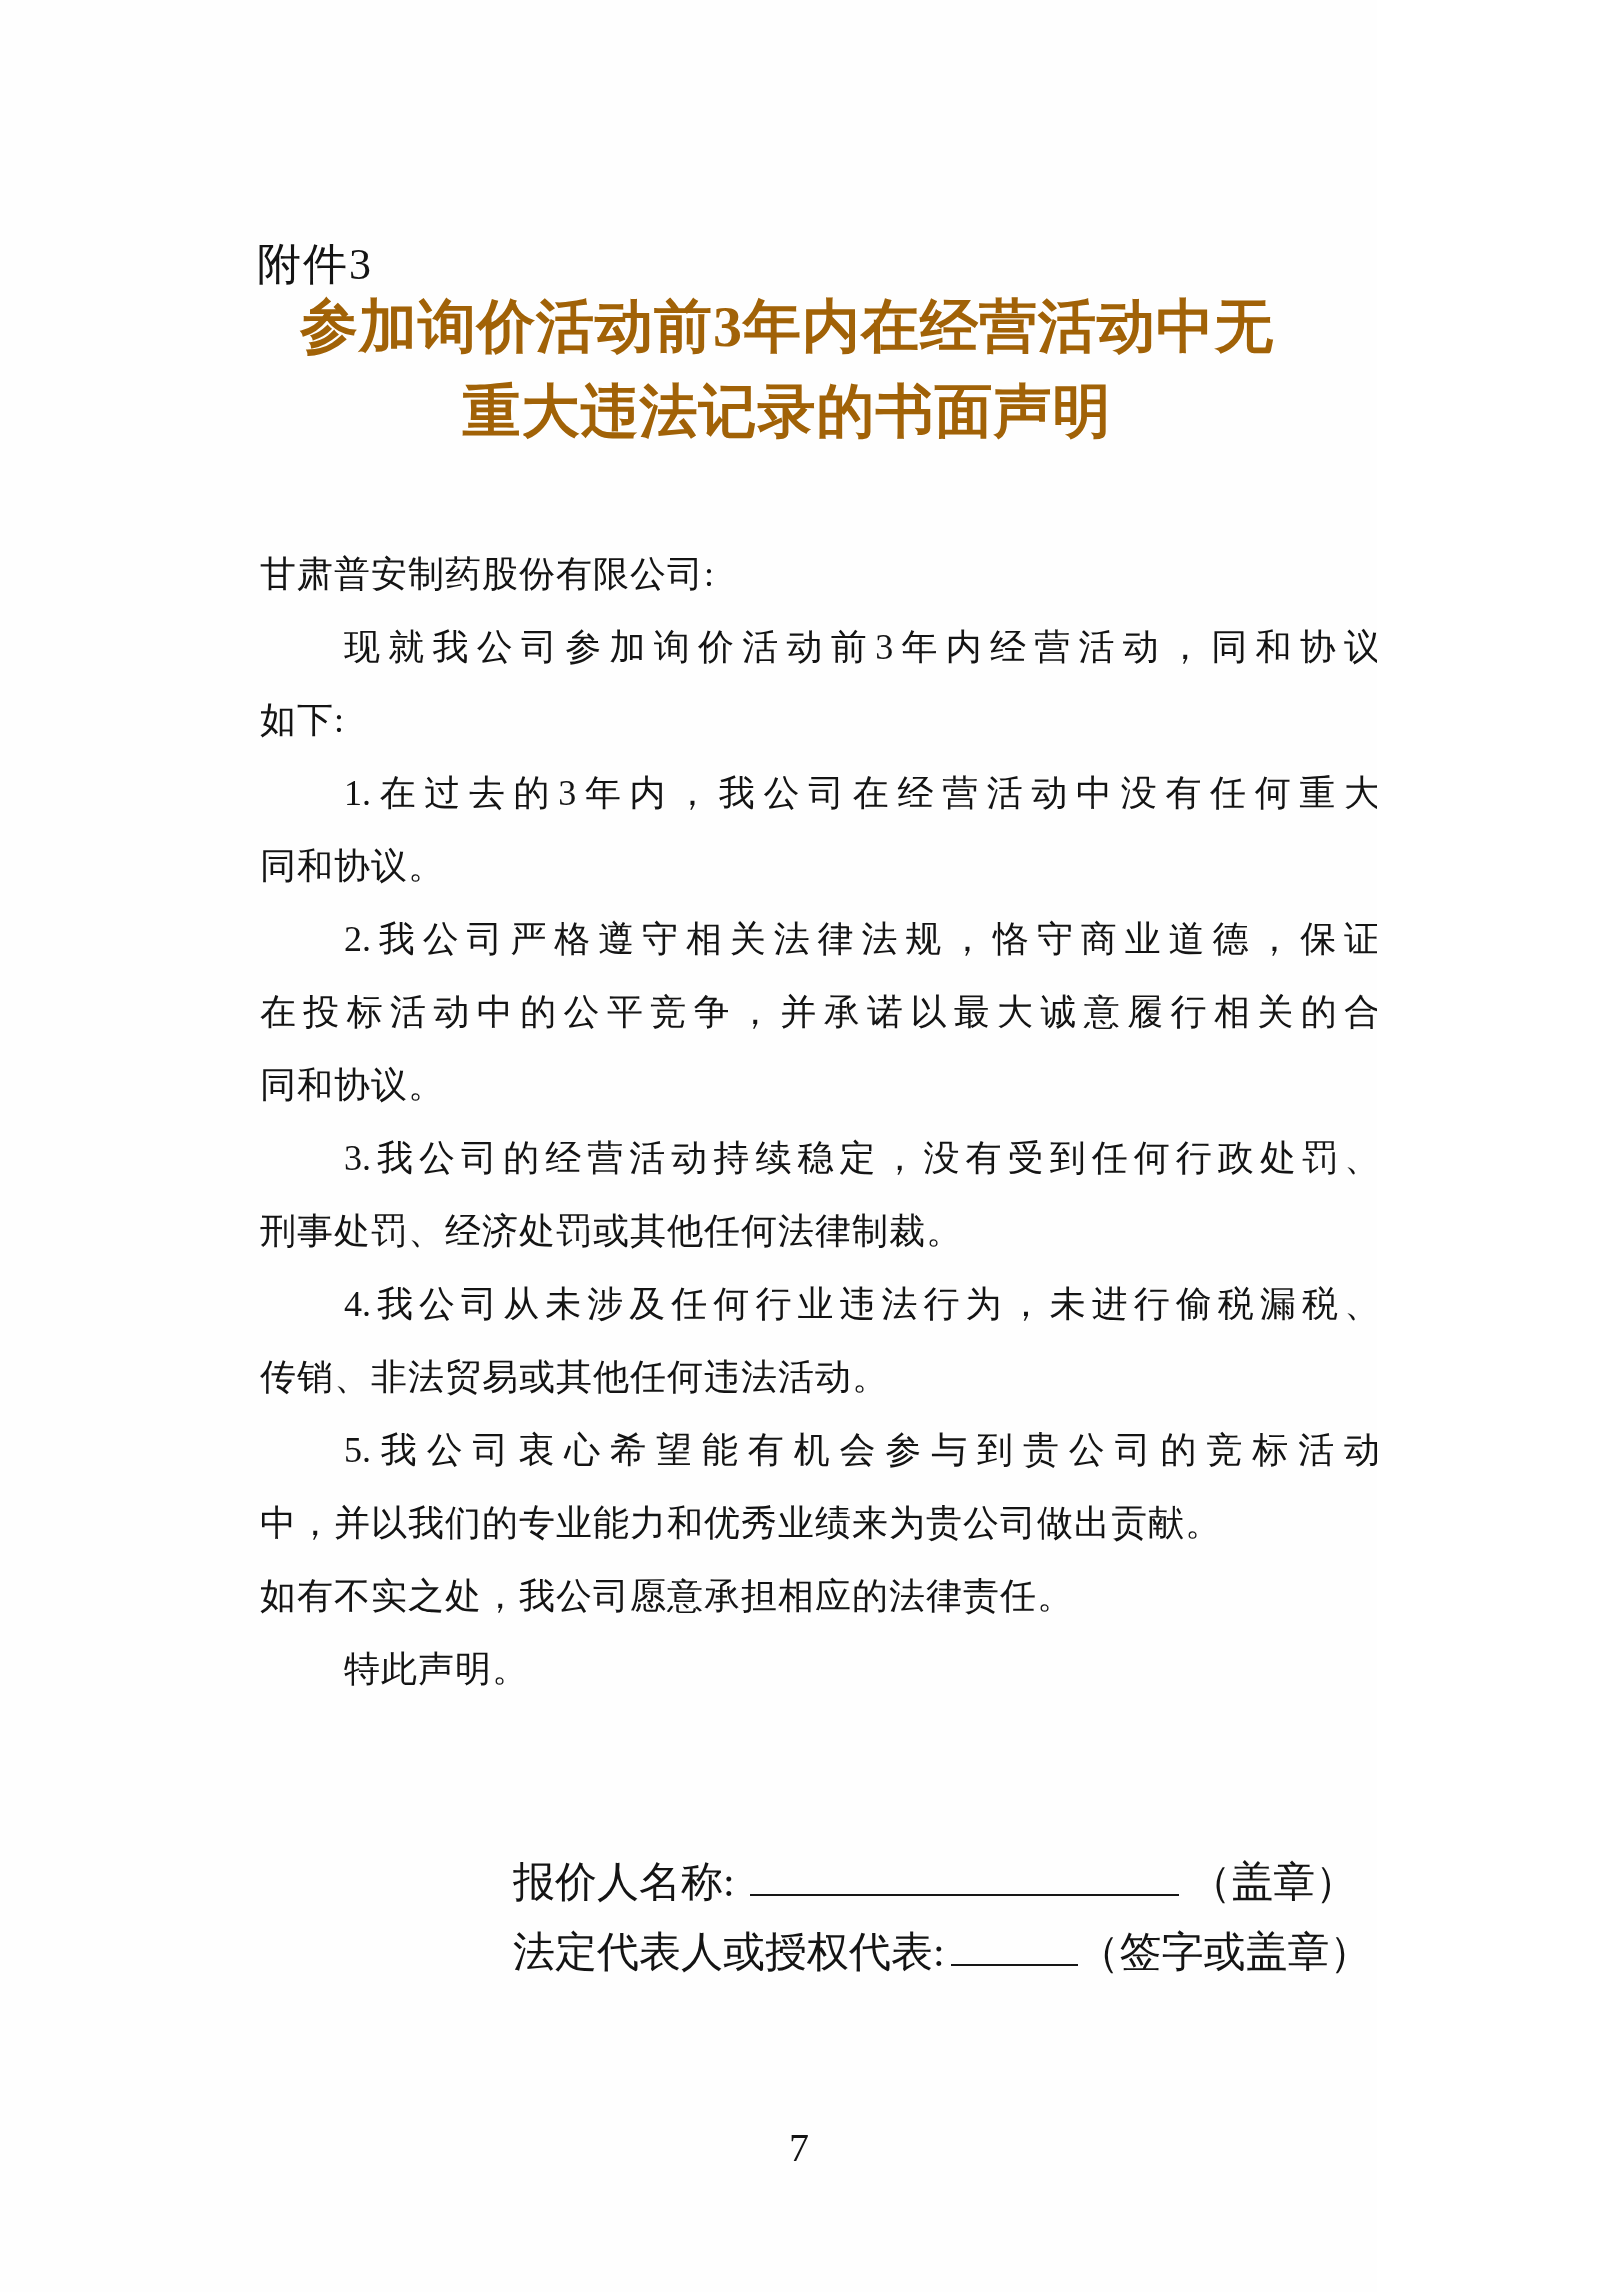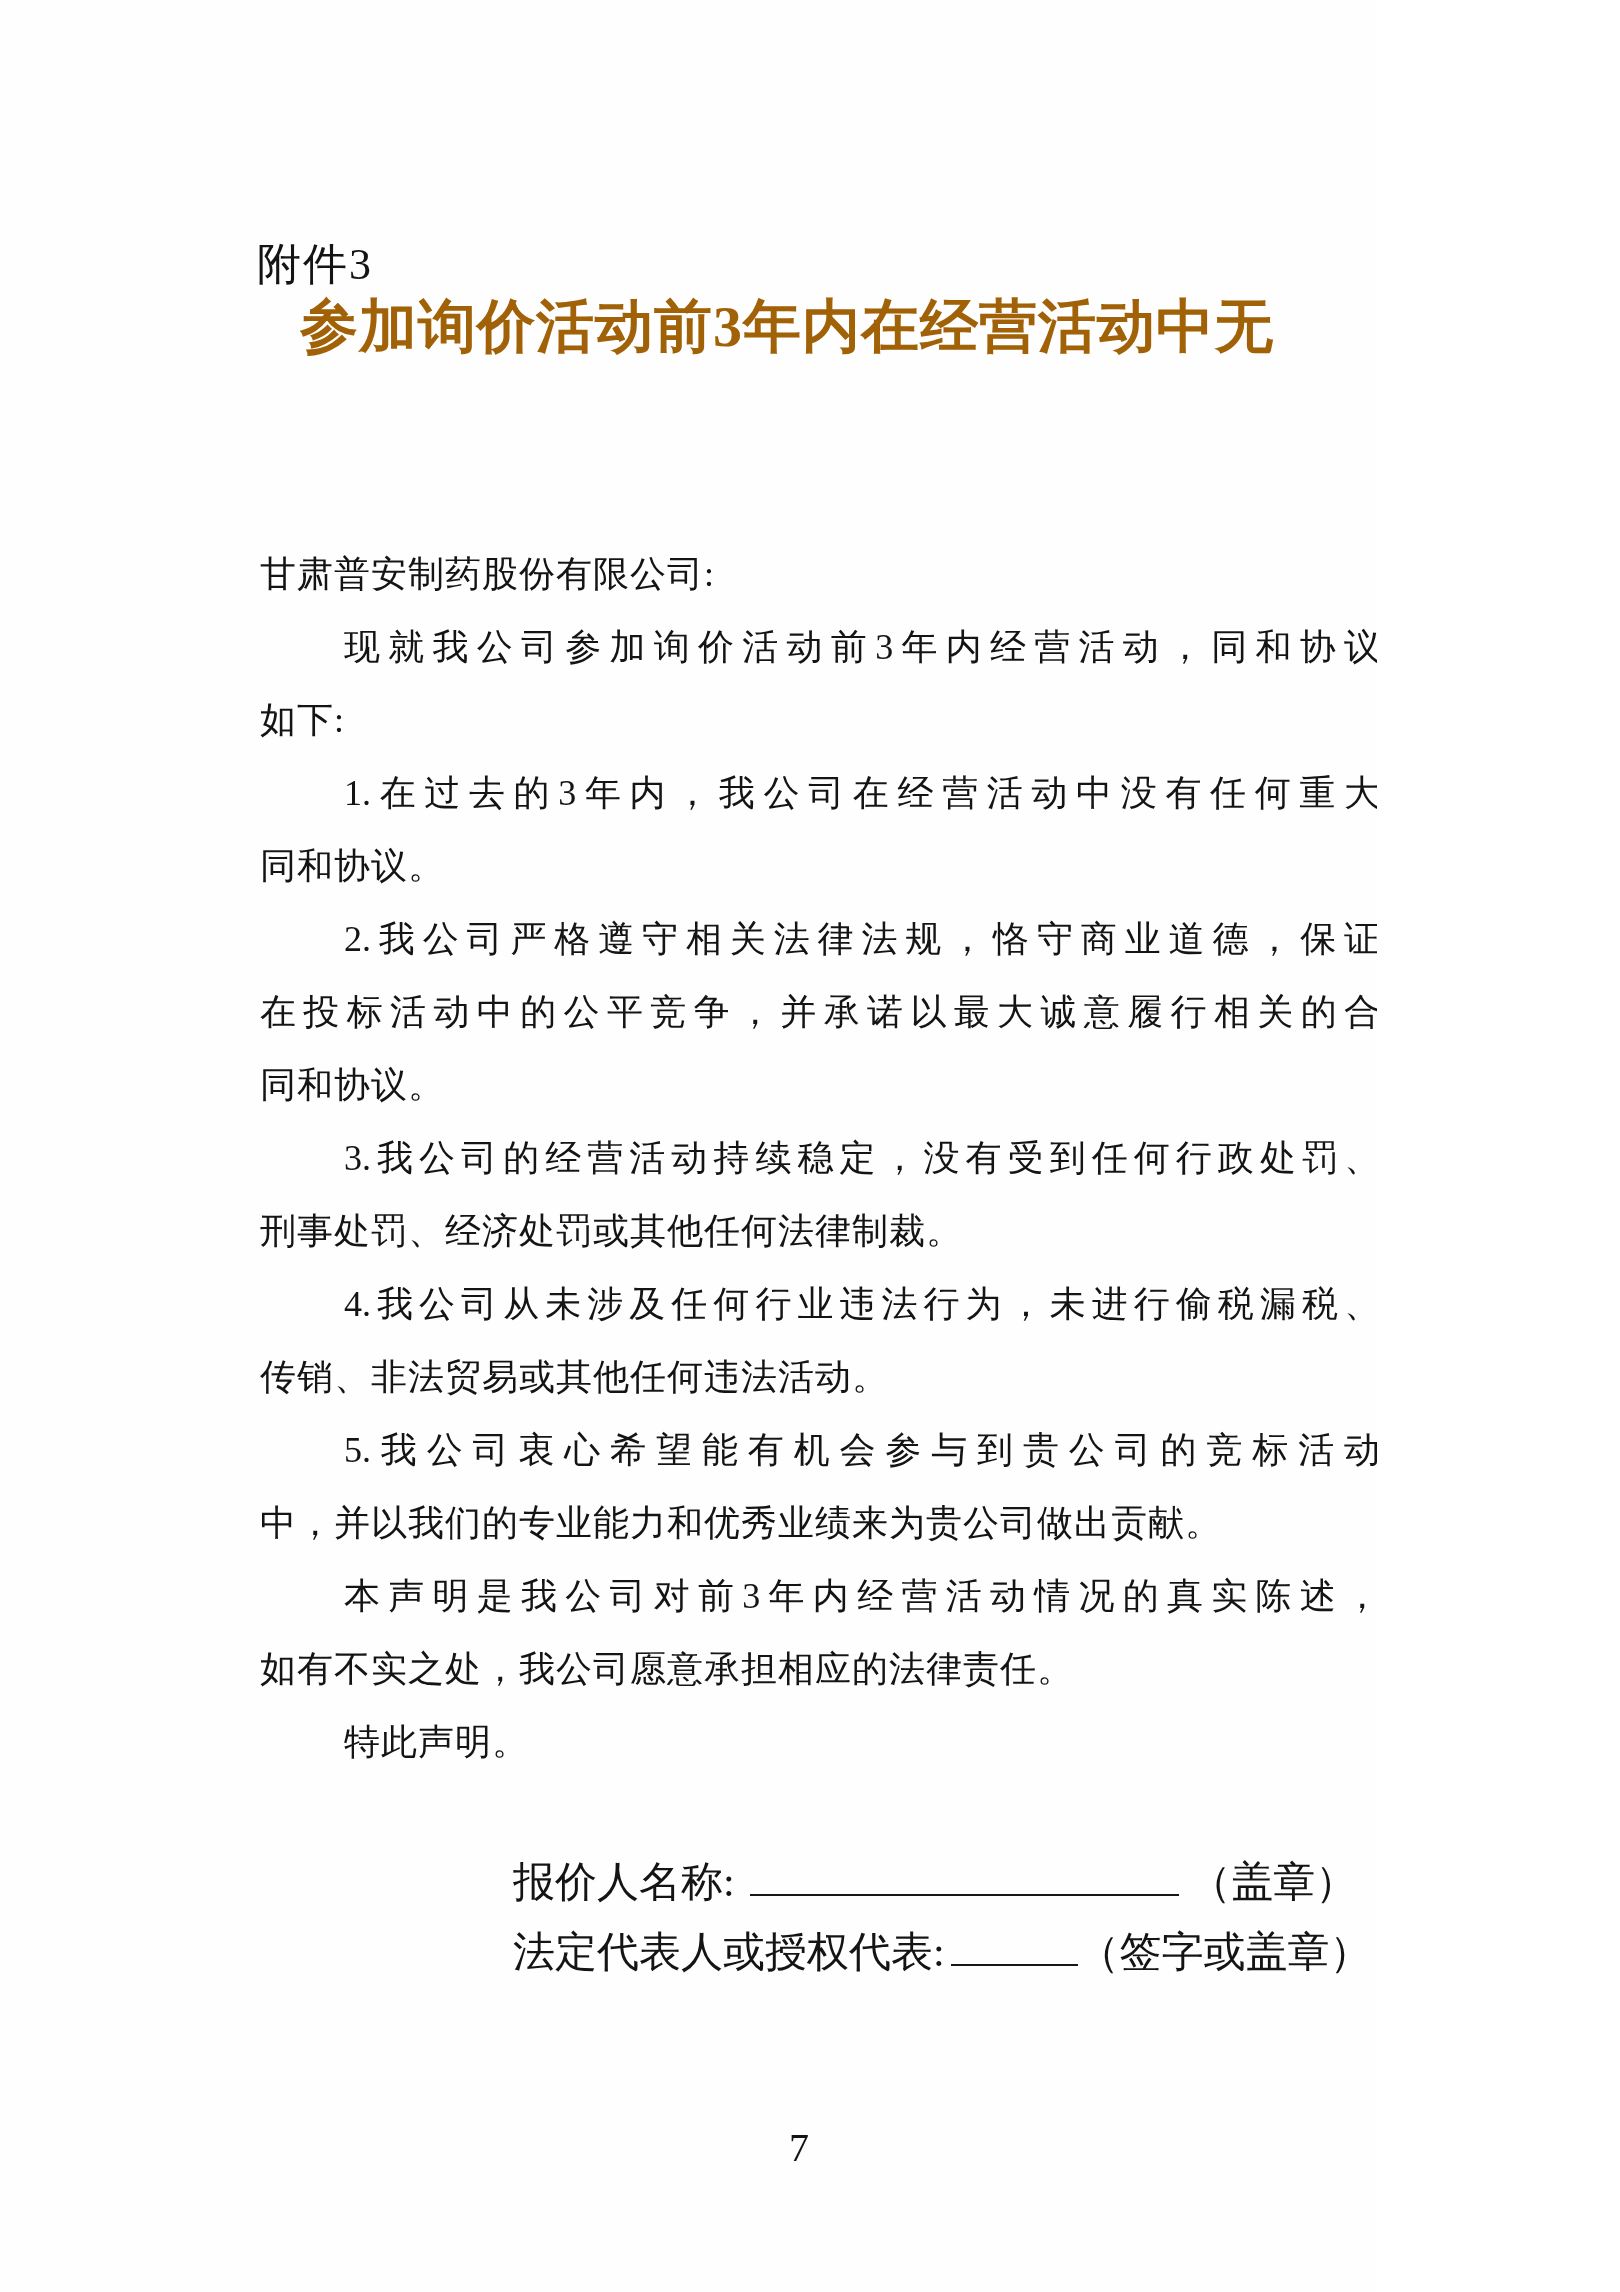--- a/index.html
+++ b/index.html
@@ -60,38 +60,38 @@
 </style>
 </head>
 <body>
 
 <div class="page">
 
   <div class="attachment">附件3</div>
 
   <div class="title">
     <div>参加询价活动前3年内在经营活动中无</div>
+    <div>重大违法记录的书面声明</div>
   </div>
 
   <div class="body-block">
     <div class="line">甘肃普安制药股份有限公司:</div>
     <div class="line indent stretch">现就我公司参加询价活动前3年内经营活动，同和协议</div>
     <div class="line">如下:</div>
     <div class="line indent stretch">1.在过去的3年内，我公司在经营活动中没有任何重大</div>
     <div class="line">同和协议。</div>
     <div class="line indent stretch">2.我公司严格遵守相关法律法规，恪守商业道德，保证</div>
     <div class="line stretch">在投标活动中的公平竞争，并承诺以最大诚意履行相关的合</div>
     <div class="line">同和协议。</div>
     <div class="line indent stretch">3.我公司的经营活动持续稳定，没有受到任何行政处罚、</div>
     <div class="line">刑事处罚、经济处罚或其他任何法律制裁。</div>
     <div class="line indent stretch">4.我公司从未涉及任何行业违法行为，未进行偷税漏税、</div>
     <div class="line">传销、非法贸易或其他任何违法活动。</div>
     <div class="line indent stretch">5.我公司衷心希望能有机会参与到贵公司的竞标活动</div>
     <div class="line">中，并以我们的专业能力和优秀业绩来为贵公司做出贡献。</div>
-    <div class="line indent stretch">本声明是我公司对前3年内经营活动情况的真实陈述，</div>
     <div class="line">如有不实之处，我公司愿意承担相应的法律责任。</div>
     <div class="line indent">特此声明。</div>
   </div>
 
   <div class="sig">
     <div class="sig-line">
       <span>报价人名称:</span><span class="blank long"></span><span>（盖章）</span>
     </div>
     <div class="sig-line">
       <span>法定代表人或授权代表:</span><span class="blank short"></span><span>（签字或盖章）</span>

